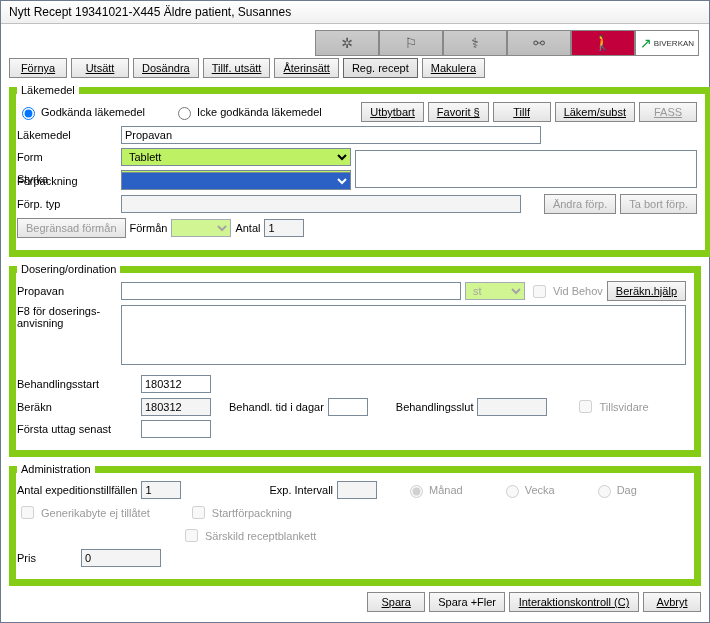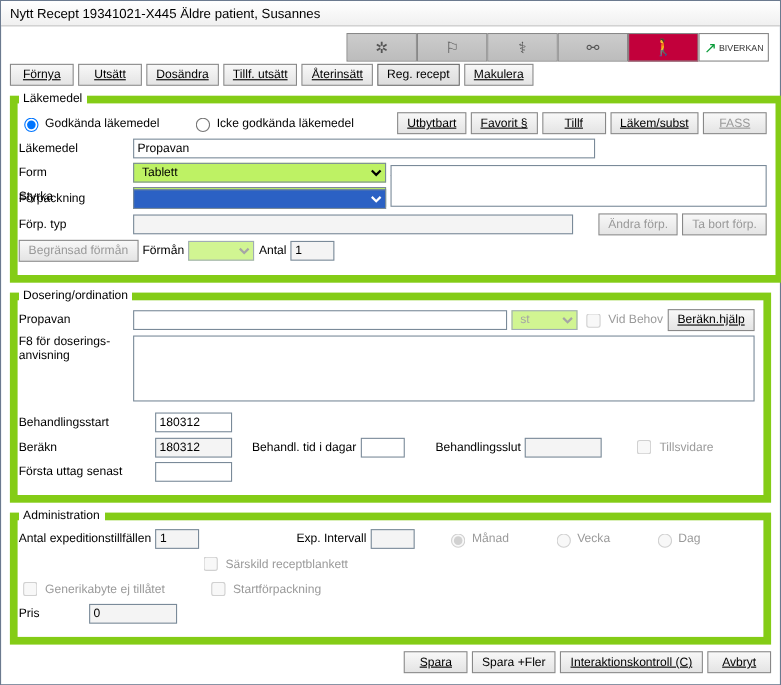--- a/index.html
+++ b/index.html
@@ -196,35 +196,35 @@
             <span>Vecka</span>
           </label>
         <div style="width:30px"></div>
         <label class="radio disabled">
             <input type="radio" disabled="" style="">
             <span>Dag</span>
           </label>
       </div>
 
       <div class="row">
+        <label class="chk disabled">
+            <input type="checkbox" disabled="" style="">
+            <span>Generikabyte ej tillåtet</span>
+          </label>
+        <div style="width:30px"></div>
+        <label class="chk disabled">
+            <input type="checkbox" disabled="" style="">
+            <span>Startförpackning</span>
+          </label>
+      </div>
+      <div class="row">
         <div style="width:160px"></div>
         <label class="chk disabled">
             <input type="checkbox" disabled="" style="">
             <span>Särskild receptblankett</span>
-          </label>
-      </div>
-      <div class="row">
-        <label class="chk disabled">
-            <input type="checkbox" disabled="" style="">
-            <span>Generikabyte ej tillåtet</span>
-          </label>
-        <div style="width:30px"></div>
-        <label class="chk disabled">
-            <input type="checkbox" disabled="" style="">
-            <span>Startförpackning</span>
           </label>
       </div>
 
       <div class="row">
         <div class="lbl6">Pris</div>
         <input type="text" class="ro" style="width: 80px;" readonly="" value="0">
       </div>
     </fieldset>
 
     <div class="bottomrow">

